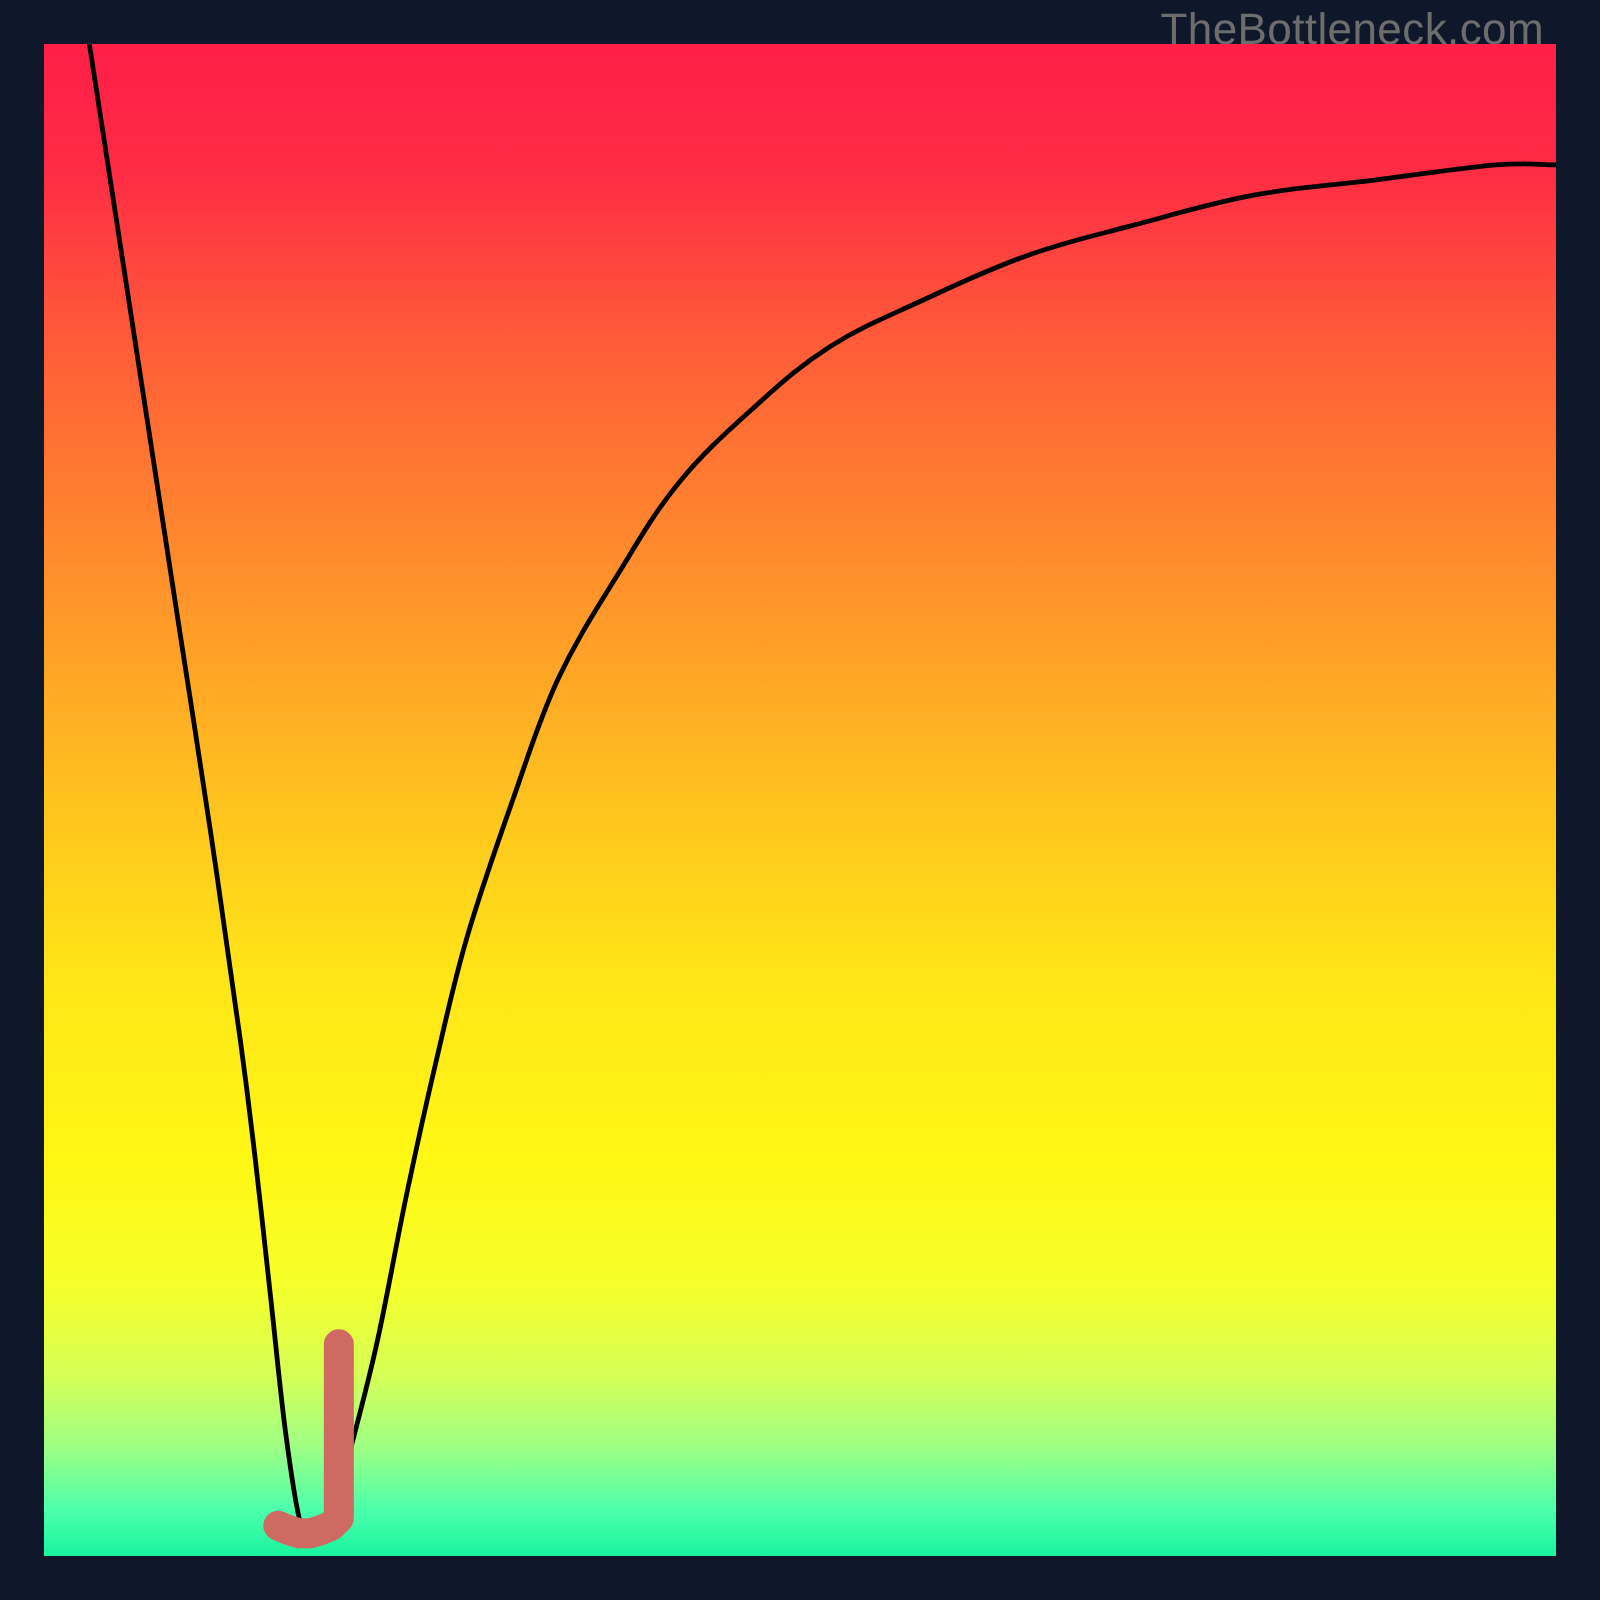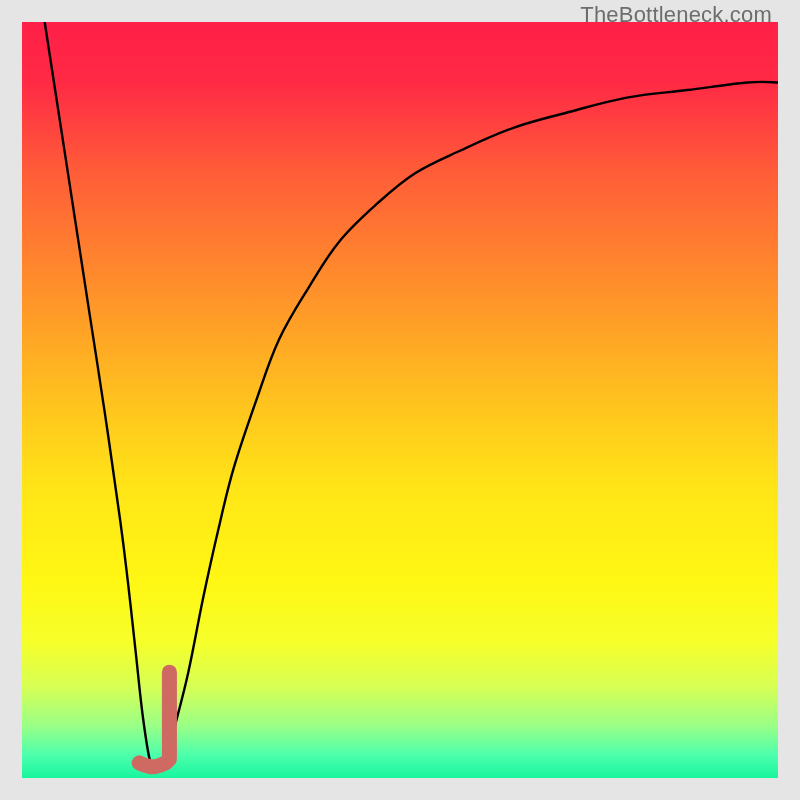--- a/index.html
+++ b/index.html
@@ -7,21 +7,21 @@
     padding: 0;
     width: 800px;
     height: 800px;
     background: #000;
     overflow: hidden;
     font-family: Arial, Helvetica, sans-serif;
   }
   .frame {
     position: absolute;
     inset: 0;
-    background: #e5e5e5;
+    background: #0f172a;
     padding-left: 24px;
   }
   .plot-area {
     position: absolute;
     left: 22px;
     top: 22px;
     width: 756px;
     height: 756px;
     overflow: hidden;
   }

